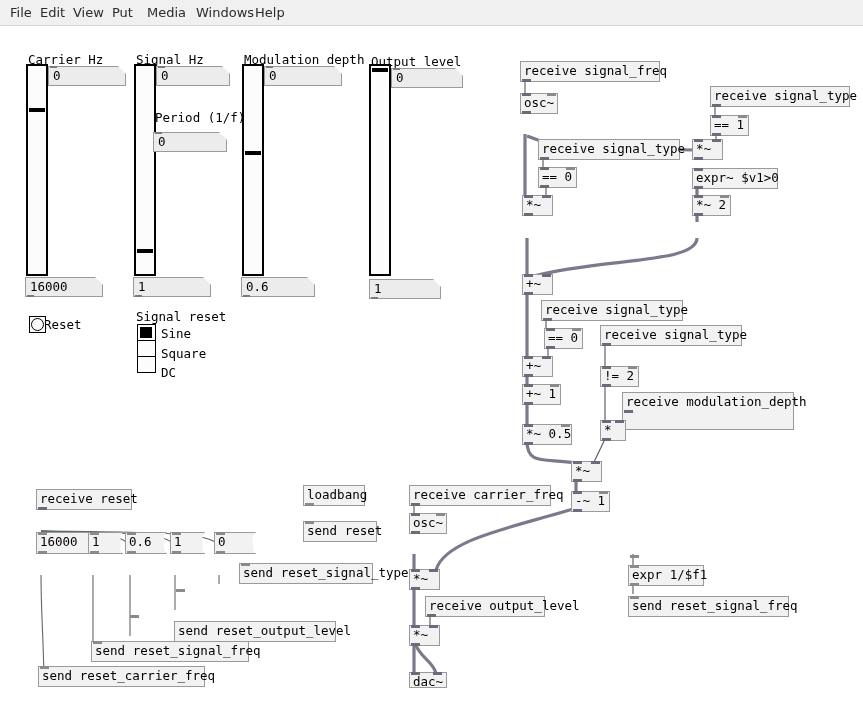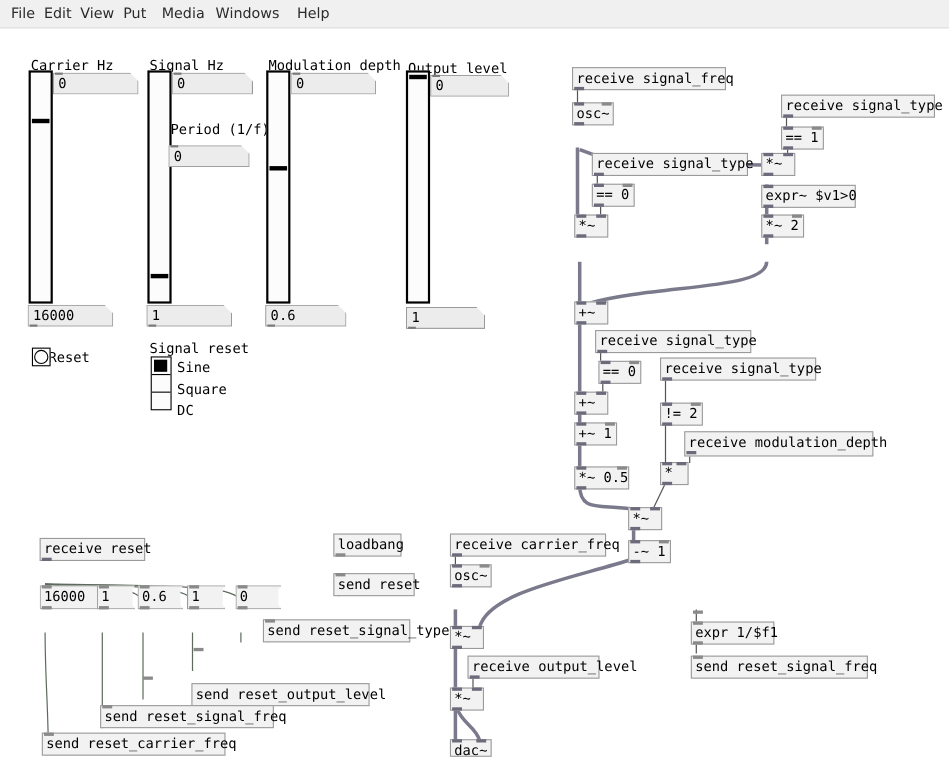--- a/index.html
+++ b/index.html
@@ -208,21 +208,21 @@
 </head>
 <body>
 
 <div id="menubar">
     <div class="menu-item" style="left: 10px;">File</div>
     <div class="menu-item" style="left: 40px;">Edit</div>
     <div class="menu-item" style="left: 73px;">View</div>
     <div class="menu-item" style="left: 112px;">Put</div>
     <div class="menu-item" style="left: 147px;">Media</div>
     <div class="menu-item" style="left: 196px;">Windows</div>
-    <div class="menu-item" style="left: 270px;">Help</div>
+    <div class="menu-item" style="left: 255px;">Help</div>
   </div>
 
 <div id="canvas">
 
   <svg id="wires" viewBox="0 0 863 675">
 
     <path class="ctlwire" d="M 525,52 L 525,67"></path>
 
     <path class="sigwire" d="M 525,108 L 525,169"></path>
 
@@ -431,21 +431,21 @@
   <div class="pd-obj" style="left:600px; top:340px; width:39px; height:21px;">!= 2</div>
   <div class="nub" style="left:602px; top:340px;"></div>
   <div class="nub light" style="left:628px; top:340px;"></div>
   <div class="nub" style="left:602px; top:358px;"></div>
 
   <div class="pd-obj" style="left:522px; top:358px; width:39px; height:21px;">+~ 1</div>
   <div class="nub" style="left:524px; top:358px;"></div>
   <div class="nub light" style="left:550px; top:358px;"></div>
   <div class="nub" style="left:524px; top:376px;"></div>
 
-  <div class="pd-obj" style="left:622px; top:366px; width:172px; height:23px;">receive modulation_depth</div>
+  <div class="pd-obj" style="left:622px; top:366px; width:172px; height:38px;">receive modulation_depth</div>
   <div class="nub" style="left:624px; top:384px;"></div>
 
   <div class="pd-obj" style="left:522px; top:398px; width:50px; height:21px;">*~ 0.5</div>
   <div class="nub" style="left:524px; top:398px;"></div>
   <div class="nub light" style="left:561px; top:398px;"></div>
   <div class="nub" style="left:524px; top:416px;"></div>
 
   <div class="pd-obj" style="left:600px; top:394px; width:26px; height:21px;">*</div>
   <div class="nub" style="left:602px; top:394px;"></div>
   <div class="nub" style="left:615px; top:394px;"></div>

